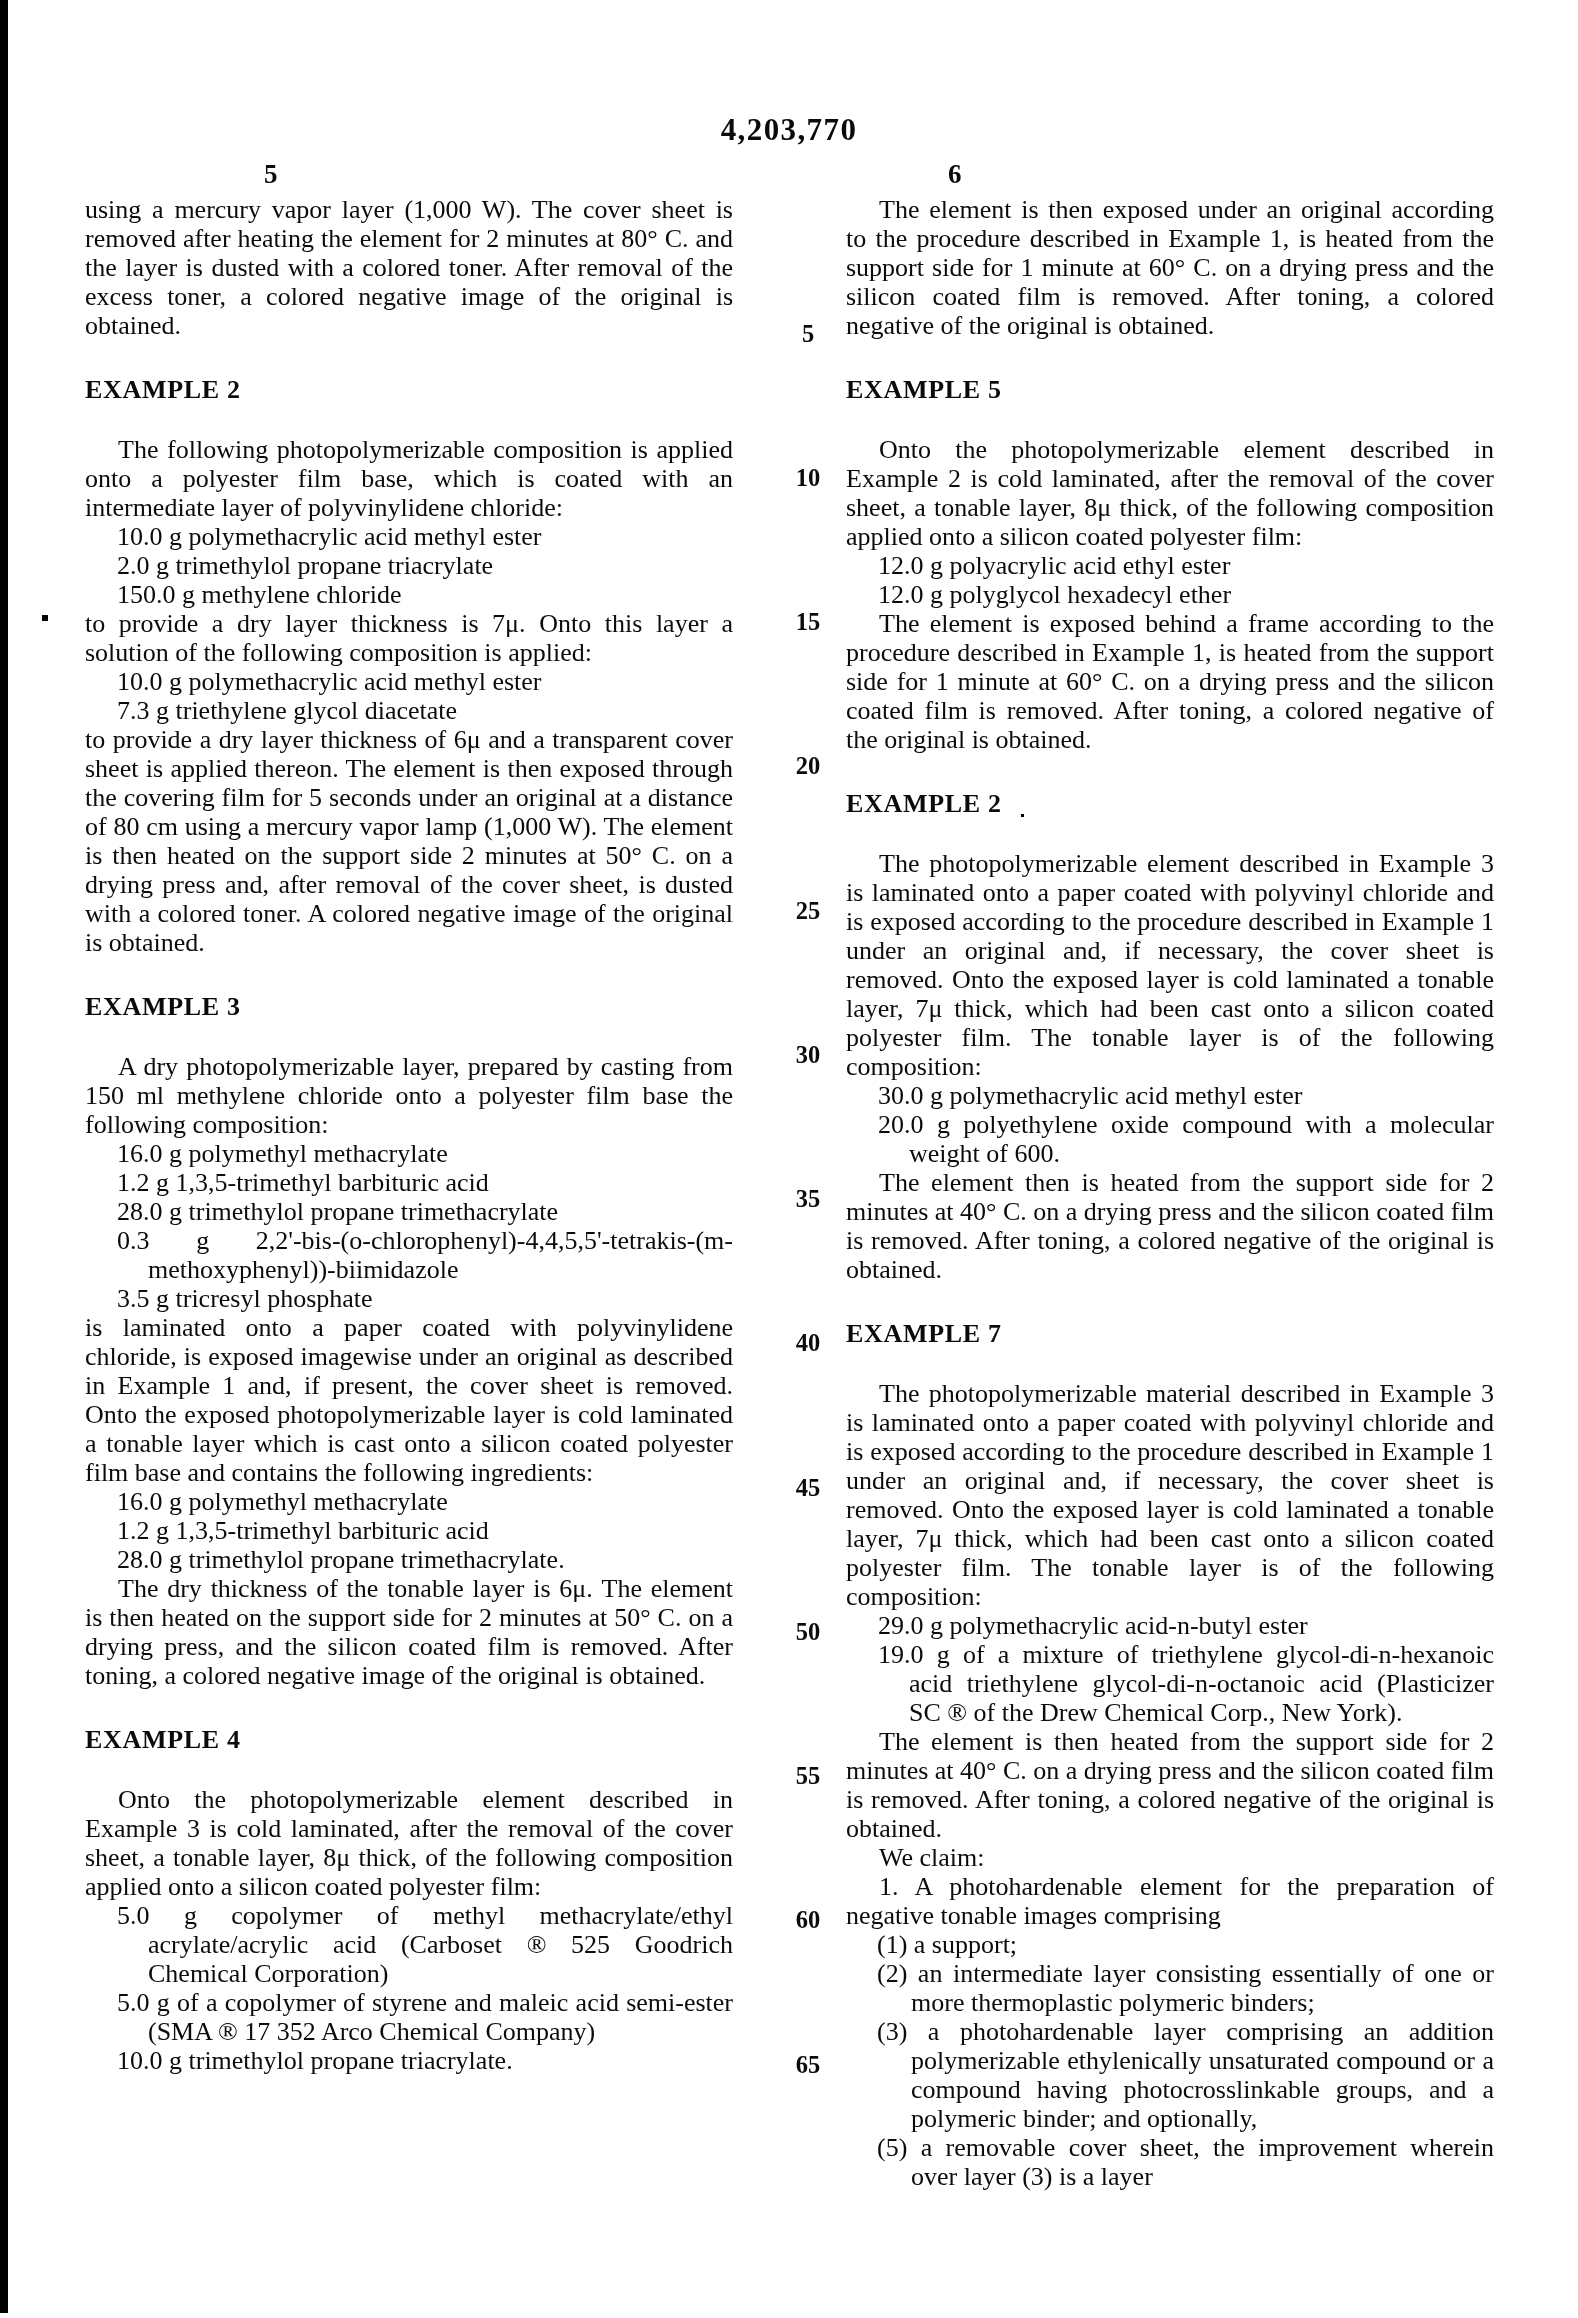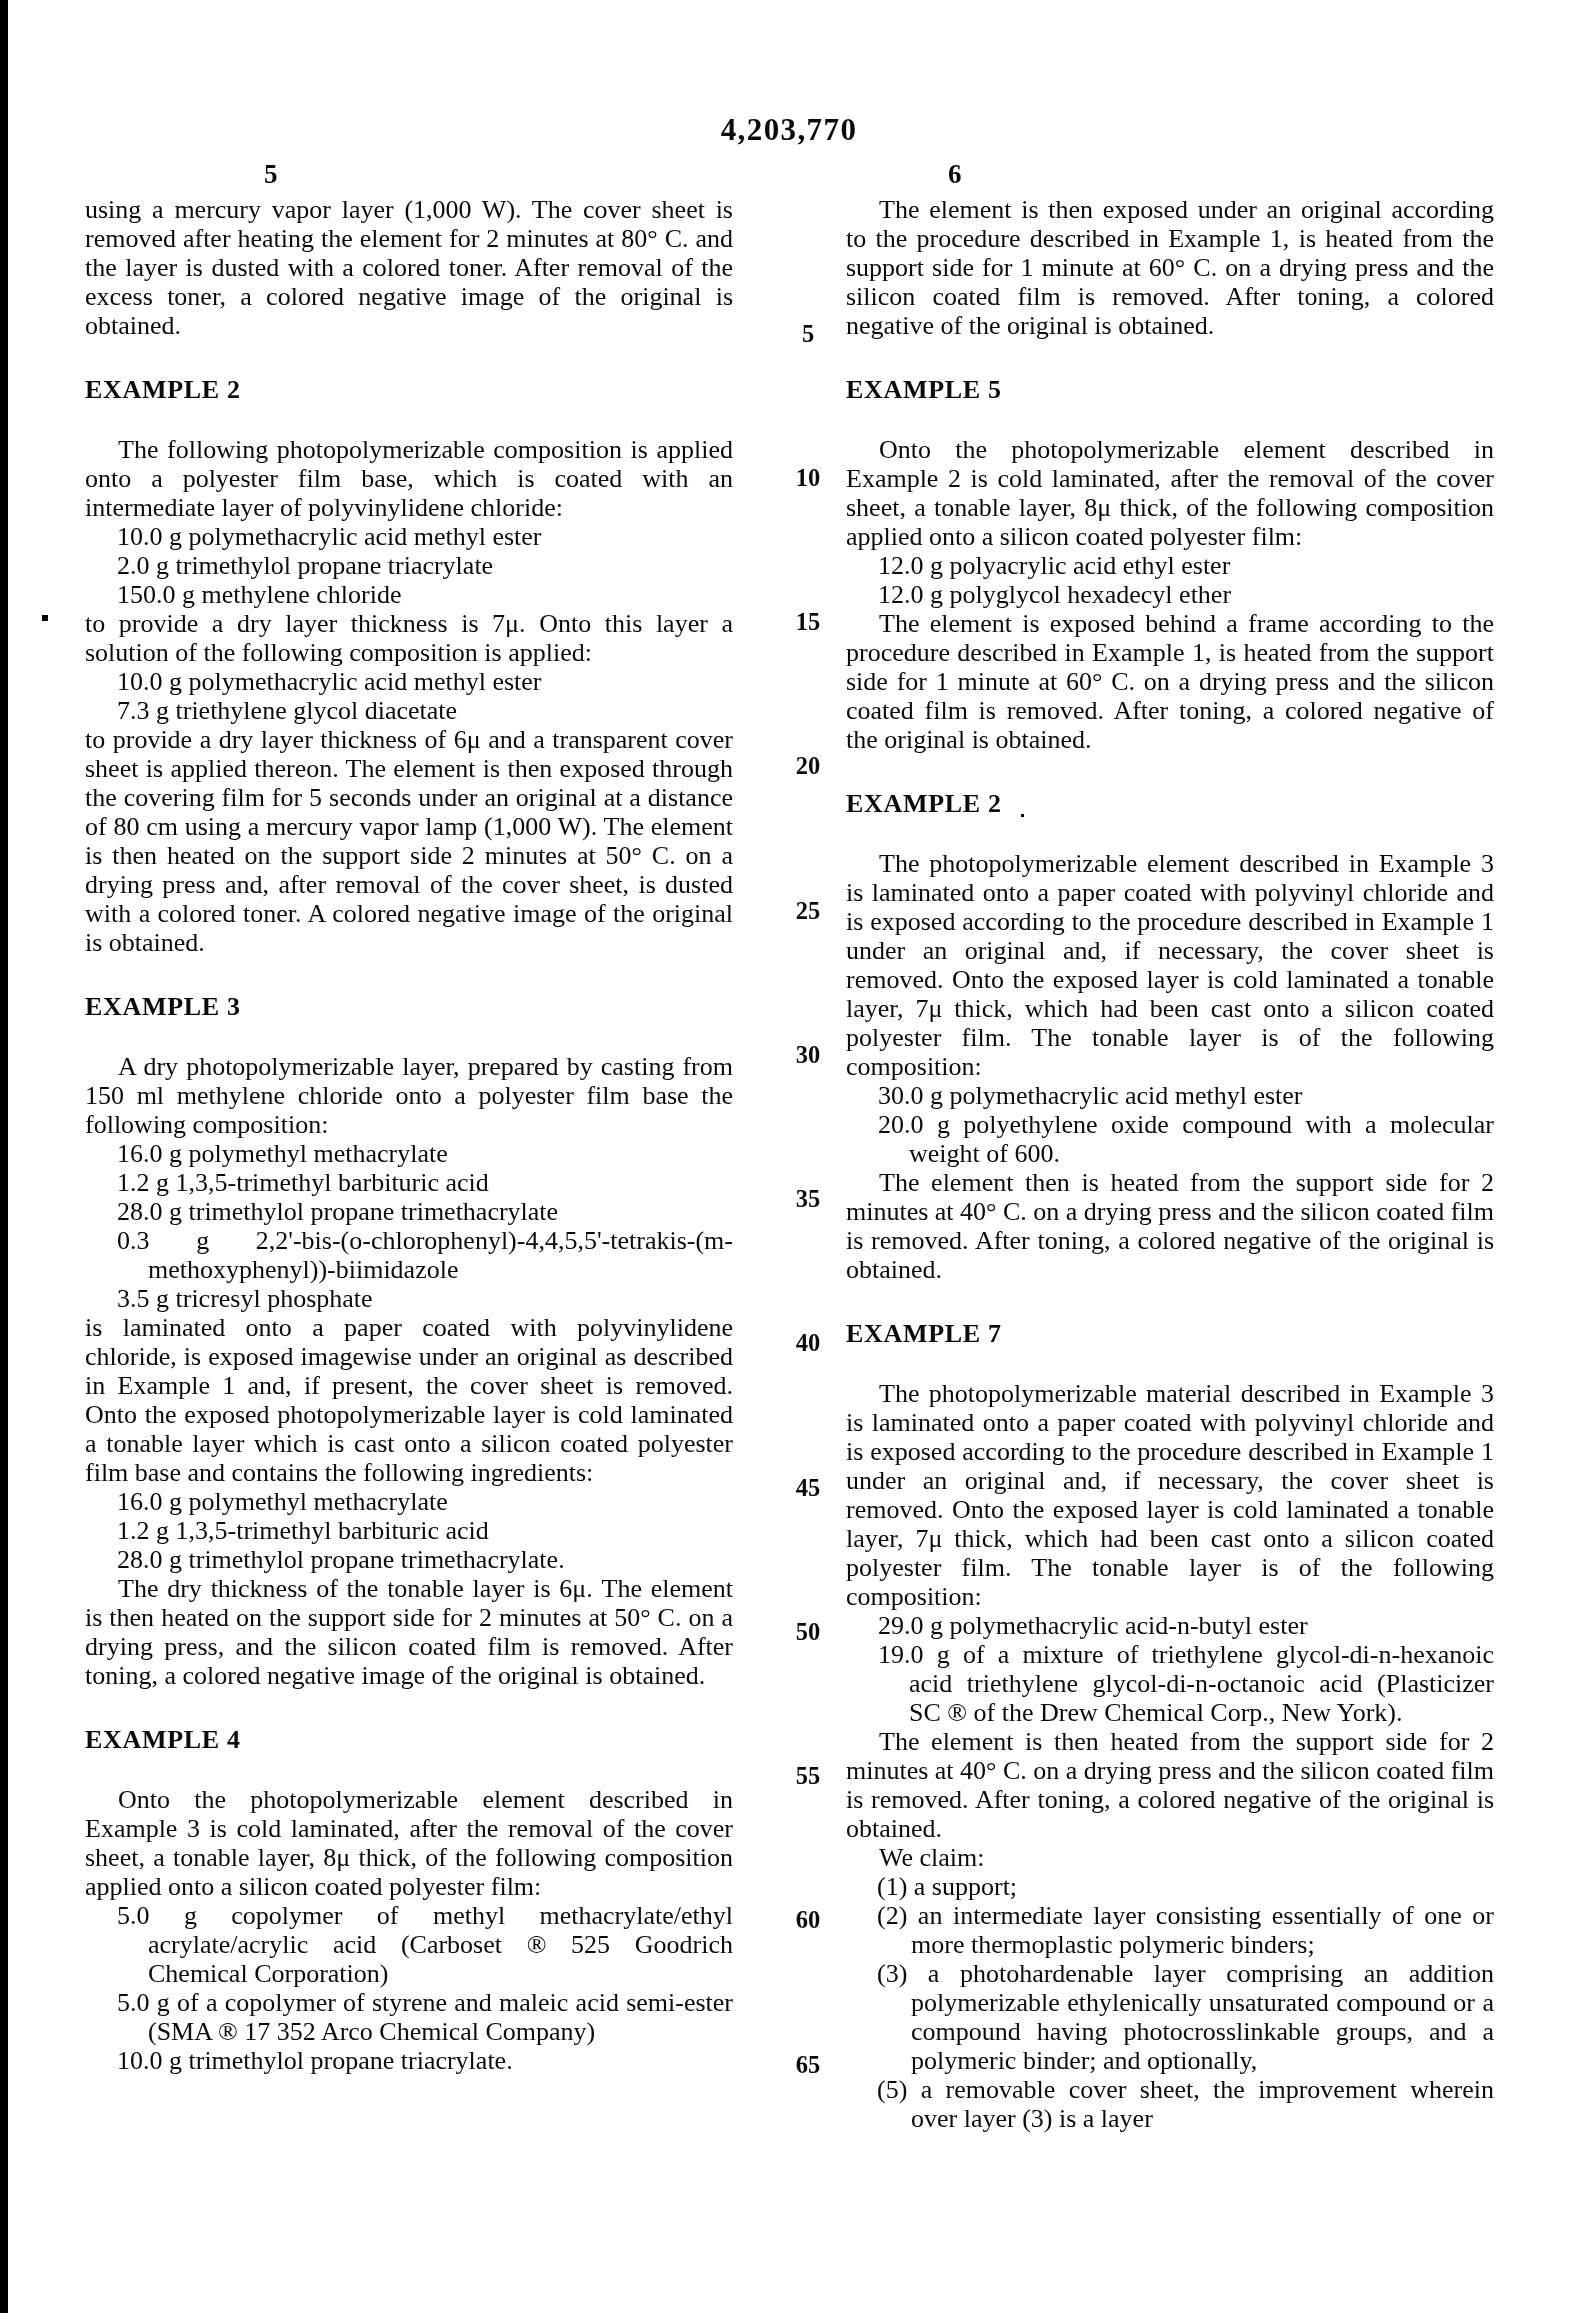--- a/index.html
+++ b/index.html
@@ -94,20 +94,21 @@
       <div class="blk para">The photopolymerizable element described in Example 3 is laminated onto a paper coated with polyvinyl chloride and is exposed according to the procedure described in Example 1 under an original and, if necessary, the cover sheet is removed. Onto the exposed layer is cold laminated a tonable layer, 7μ thick, which had been cast onto a silicon coated polyester film. The tonable layer is of the following composition:</div>
       <div class="blk item">30.0 g polymethacrylic acid methyl ester</div>
       <div class="blk item">20.0 g polyethylene oxide compound with a molecular weight of 600.</div>
       <div class="blk para">The element then is heated from the support side for 2 minutes at 40° C. on a drying press and the silicon coated film is removed. After toning, a colored negative of the original is obtained.</div>
       <div class="blk heading">EXAMPLE 7</div>
       <div class="blk para">The photopolymerizable material described in Example 3 is laminated onto a paper coated with polyvinyl chloride and is exposed according to the procedure described in Example 1 under an original and, if necessary, the cover sheet is removed. Onto the exposed layer is cold laminated a tonable layer, 7μ thick, which had been cast onto a silicon coated polyester film. The tonable layer is of the following composition:</div>
       <div class="blk item">29.0 g polymethacrylic acid-n-butyl ester</div>
       <div class="blk item">19.0 g of a mixture of triethylene glycol-di-n-hexanoic acid triethylene glycol-di-n-octanoic acid (Plasticizer SC ® of the Drew Chemical Corp., New York).</div>
       <div class="blk para">The element is then heated from the support side for 2 minutes at 40° C. on a drying press and the silicon coated film is removed. After toning, a colored negative of the original is obtained.</div>
       <div class="blk para">We claim:</div>
+      <div class="blk para">1. A photohardenable element for the preparation of negative tonable images comprising</div>
       <div class="blk claim">(1) a support;</div>
       <div class="blk claim">(2) an intermediate layer consisting essentially of one or more thermoplastic polymeric binders;</div>
       <div class="blk claim">(3) a photohardenable layer comprising an addition polymerizable ethylenically unsaturated compound or a compound having photocrosslinkable groups, and a polymeric binder; and optionally,</div>
       <div class="blk claim">(5) a removable cover sheet, the improvement wherein over layer (3) is a layer</div>
     </div>
 
   <div id="gutter">
       <div class="lineno" style="top: 320px;">5</div>
       <div class="lineno" style="top: 464px;">10</div>
       <div class="lineno" style="top: 608px;">15</div>

